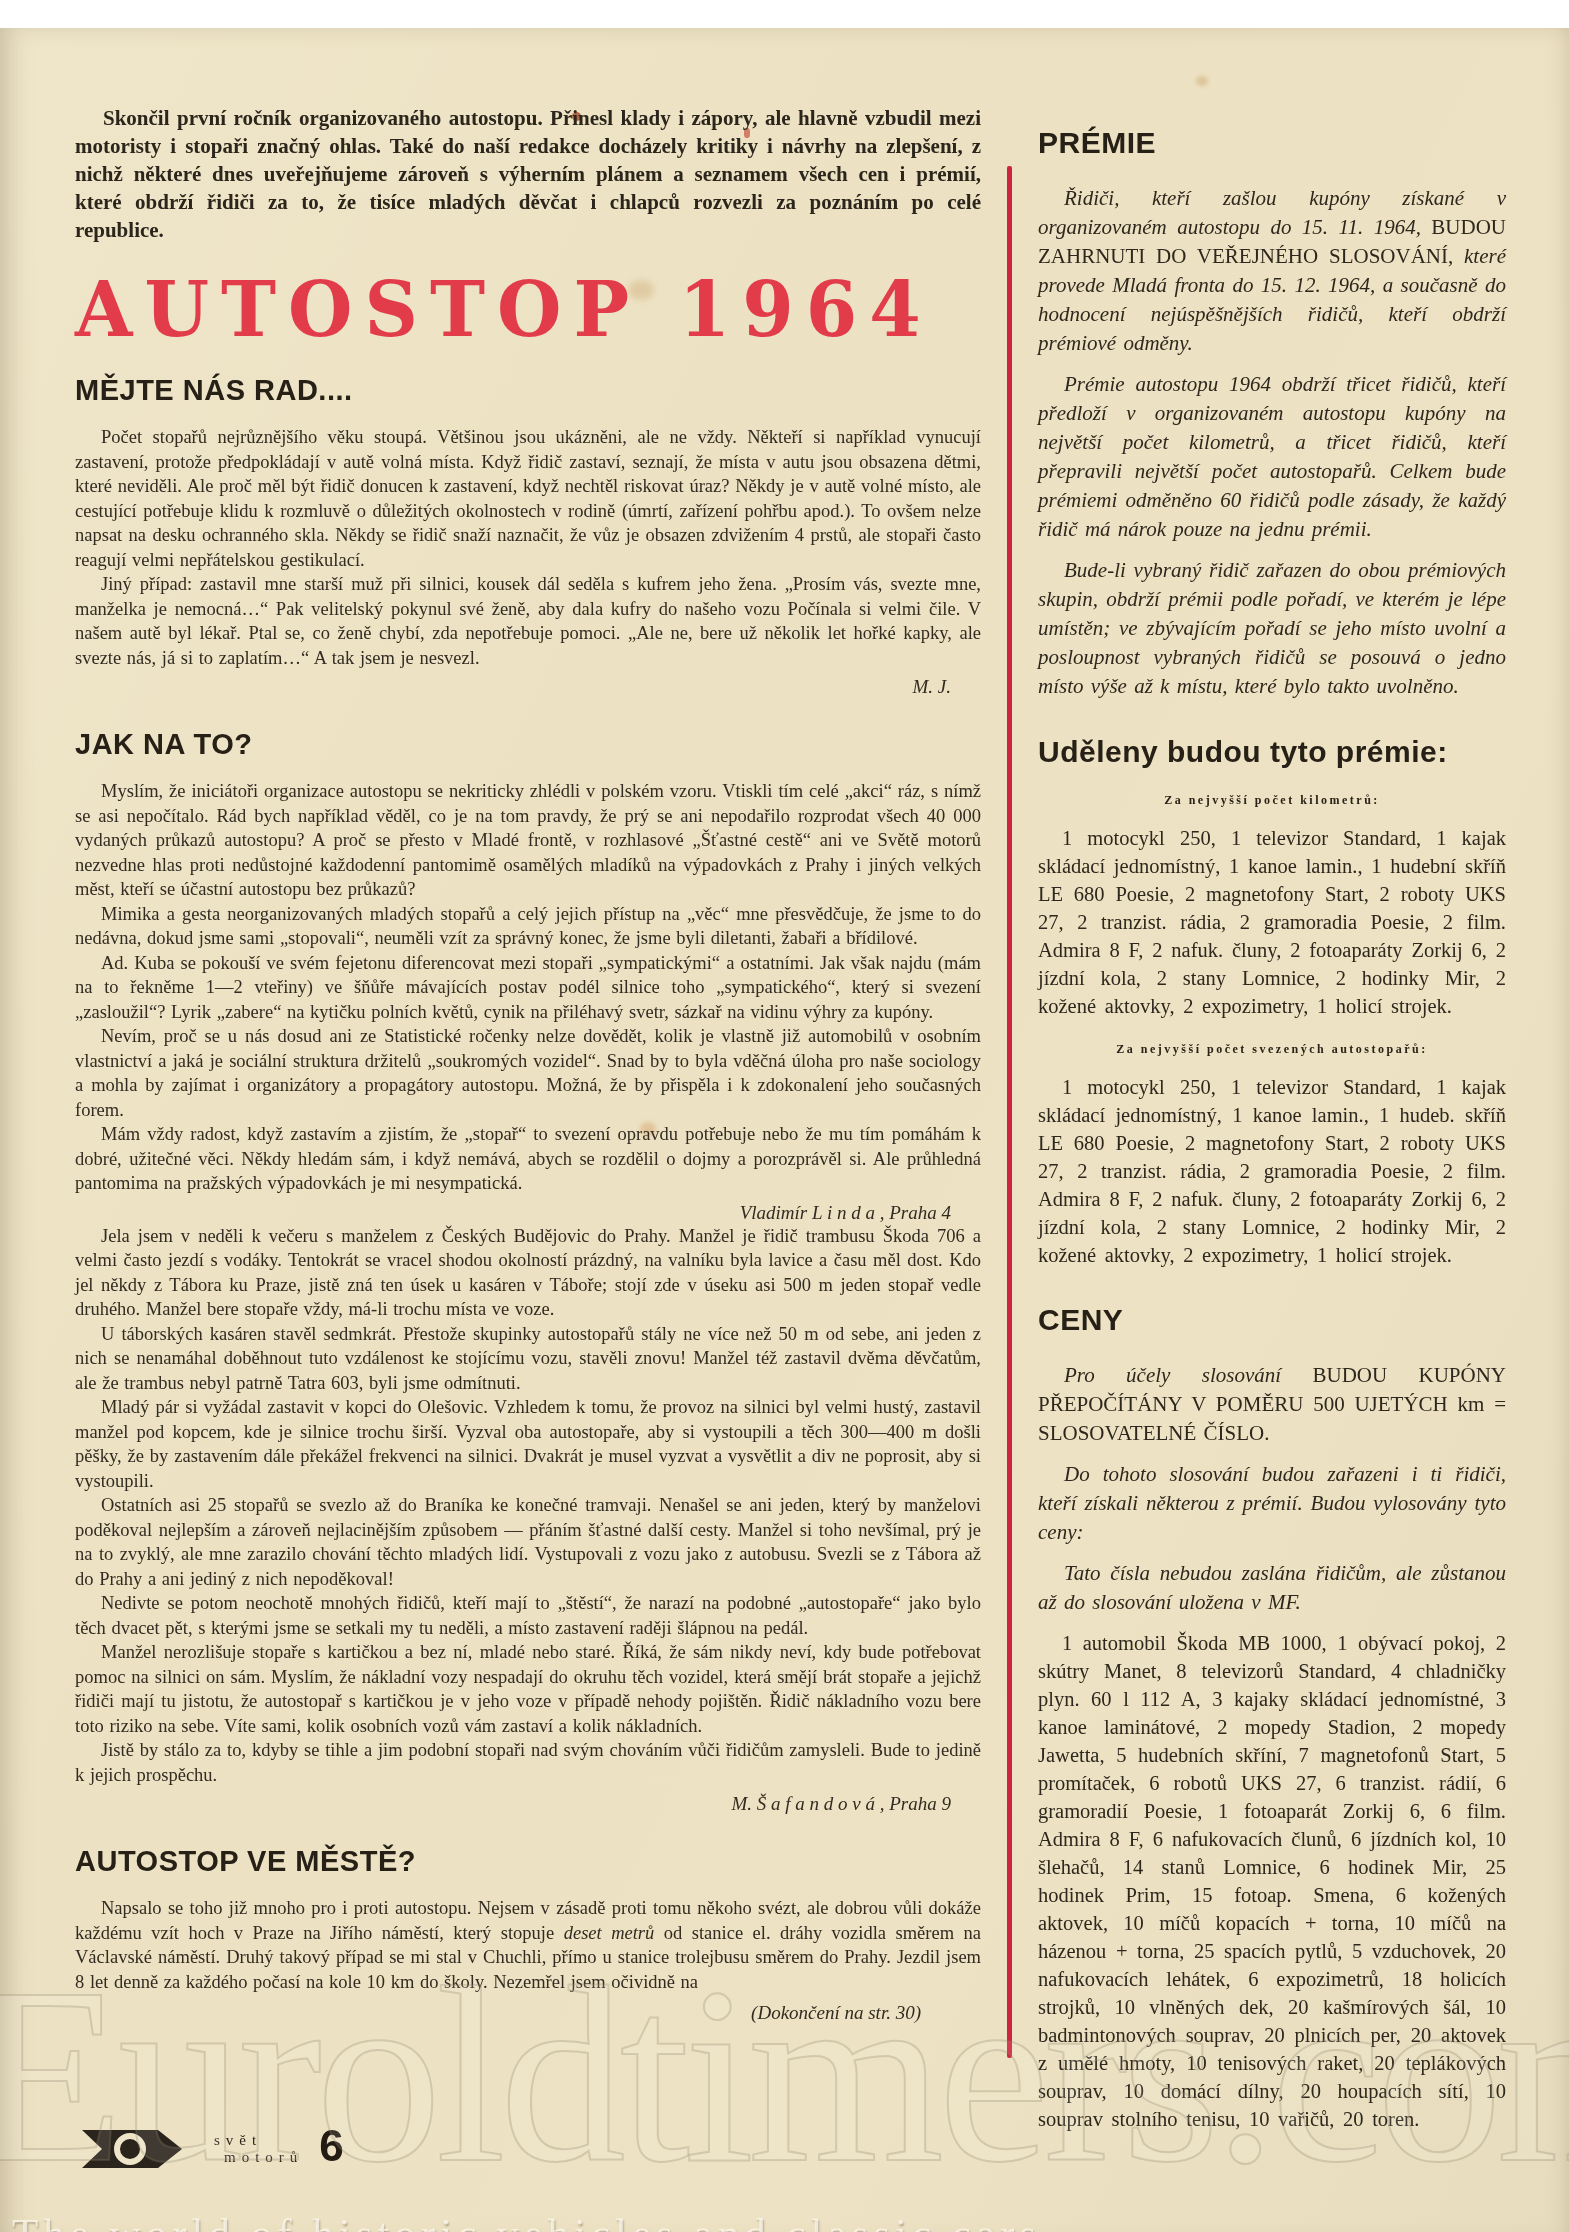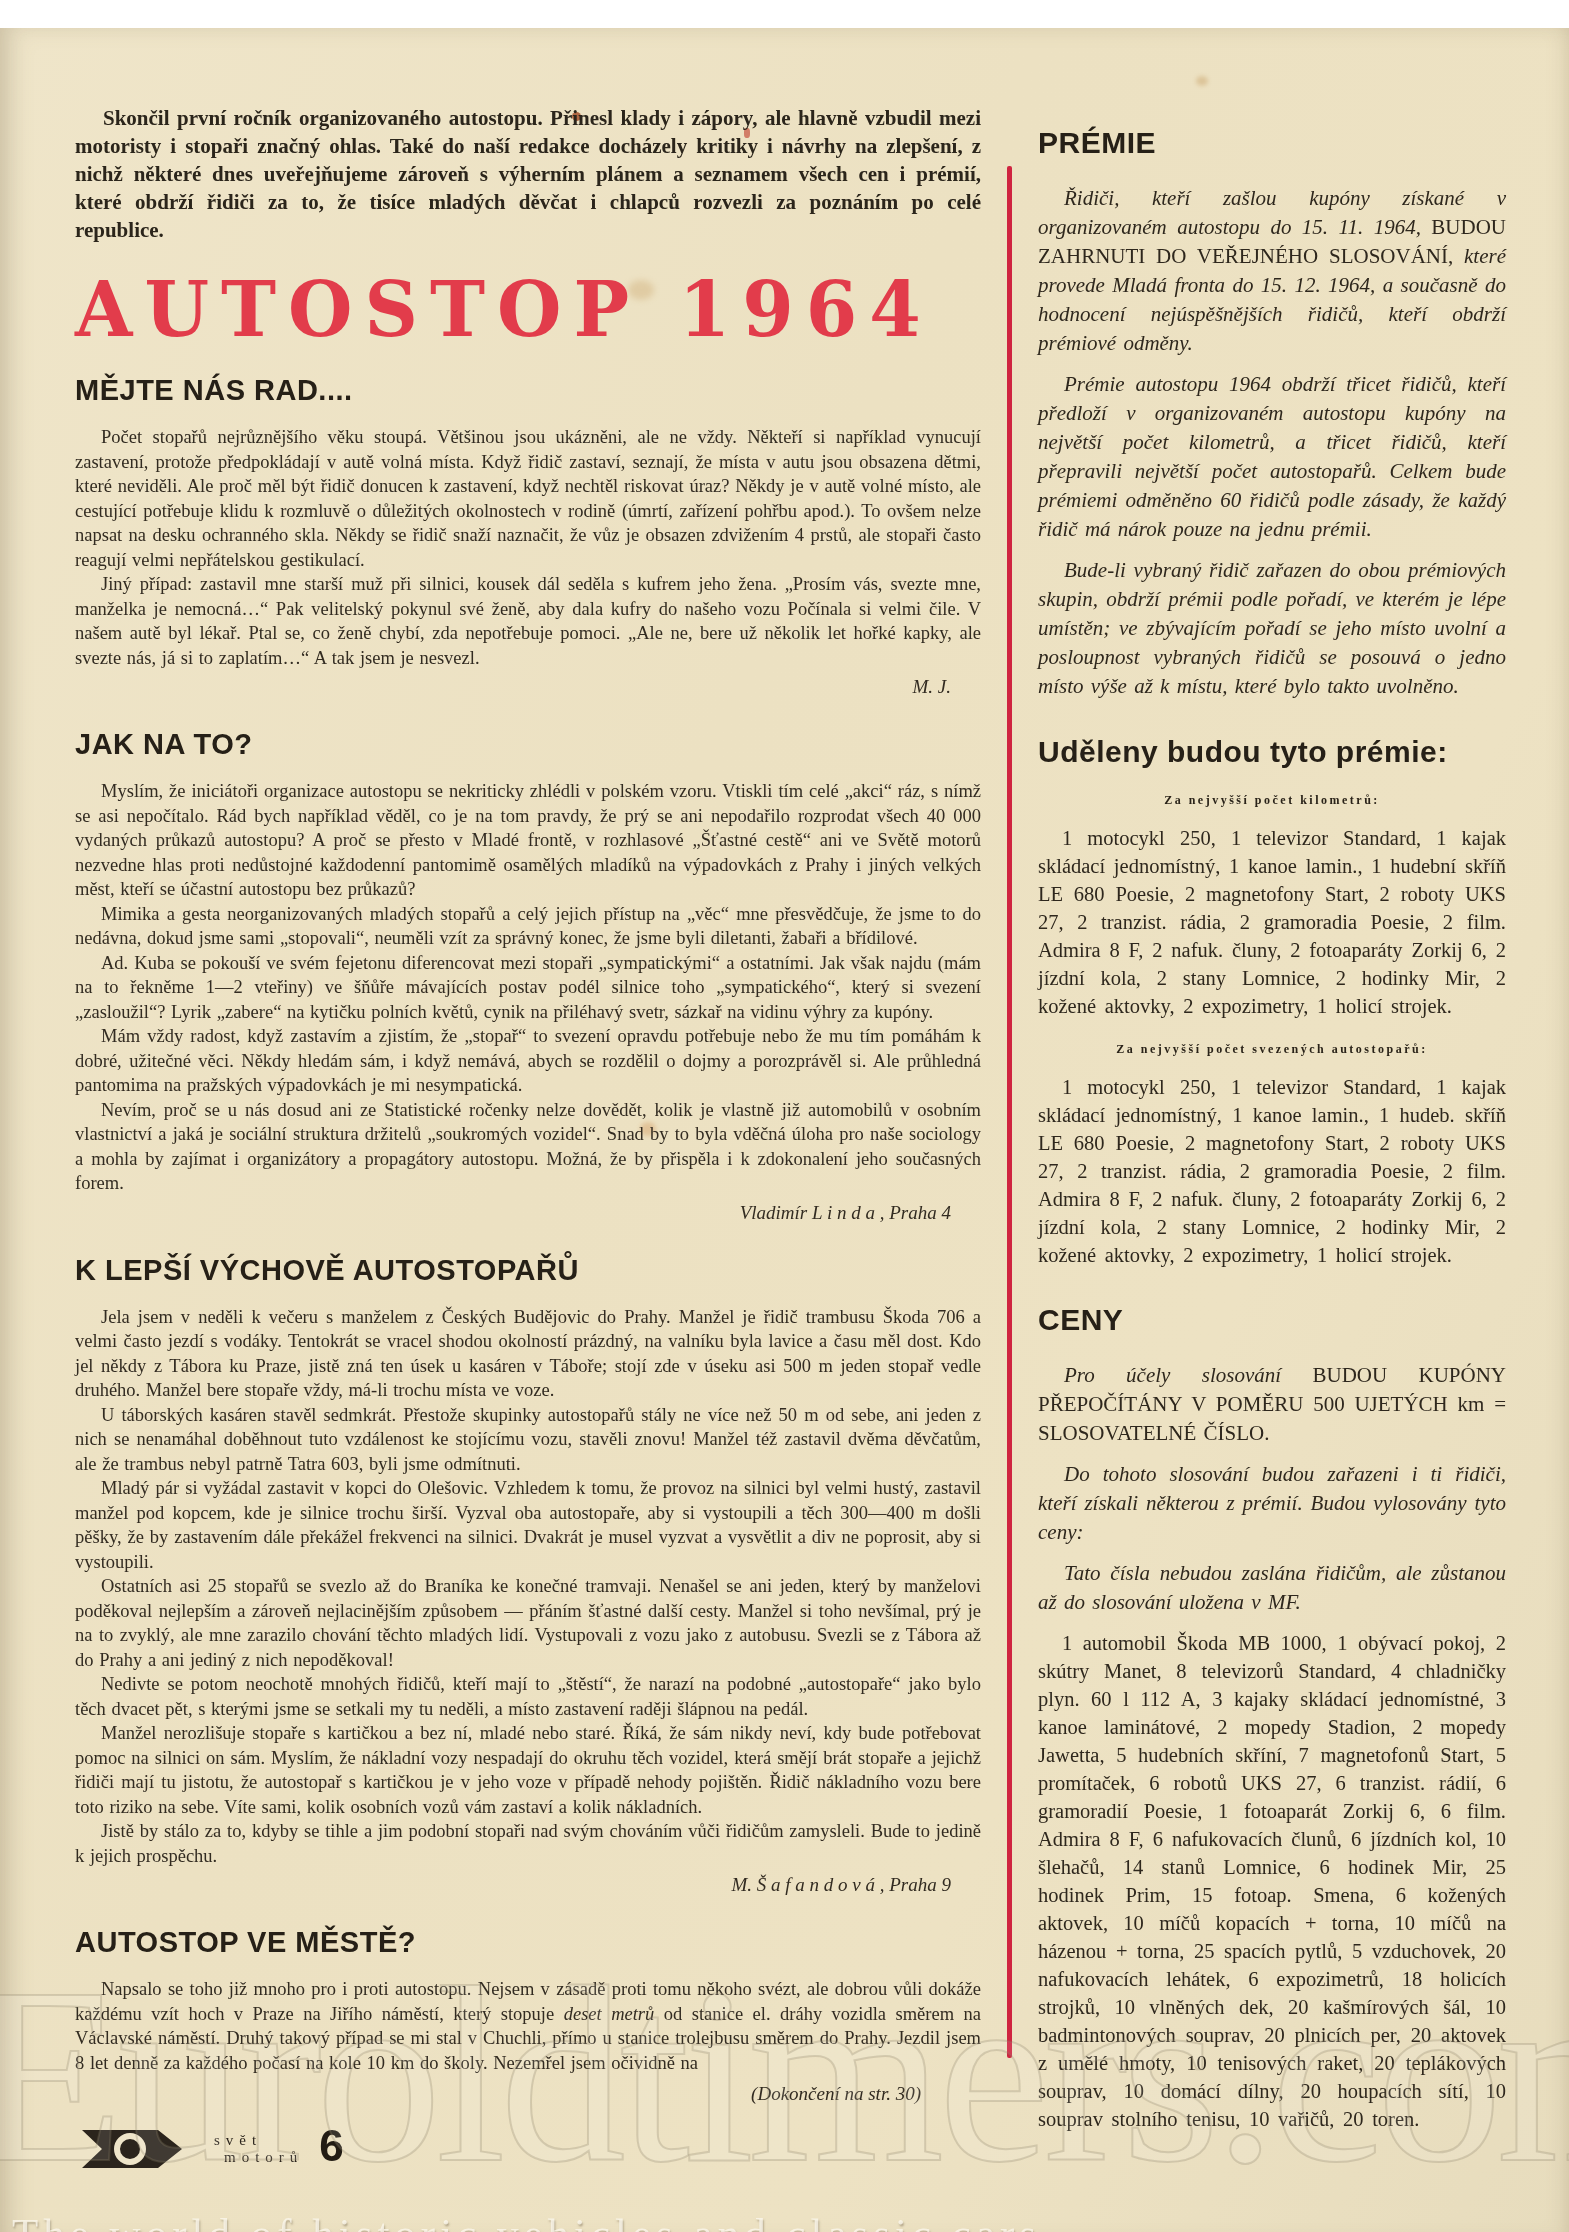--- a/index.html
+++ b/index.html
@@ -79,25 +79,24 @@
 
     <h2 class="lhead">MĚJTE NÁS RAD....</h2>
     <p class="lp">Počet stopařů nejrůznějšího věku stoupá. Většinou jsou ukázněni, ale ne vždy. Někteří si například vynucují zastavení, protože předpokládají v autě volná místa. Když řidič zastaví, seznají, že místa v autu jsou obsazena dětmi, které neviděli. Ale proč měl být řidič donucen k zastavení, když nechtěl riskovat úraz? Někdy je v autě volné místo, ale cestující potřebuje klidu k rozmluvě o důležitých okolnostech v rodině (úmrtí, zařízení pohřbu apod.). To ovšem nelze napsat na desku ochranného skla. Někdy se řidič snaží naznačit, že vůz je obsazen zdvižením 4 prstů, ale stopaři často reagují velmi nepřátelskou gestikulací.</p>
     <p class="lp">Jiný případ: zastavil mne starší muž při silnici, kousek dál seděla s kufrem jeho žena. „Prosím vás, svezte mne, manželka je nemocná…“ Pak velitelský pokynul své ženě, aby dala kufry do našeho vozu Počínala si velmi čile. V našem autě byl lékař. Ptal se, co ženě chybí, zda nepotřebuje pomoci. „Ale ne, bere už několik let hořké kapky, ale svezte nás, já si to zaplatím…“ A tak jsem je nesvezl.</p>
     <p class="sig">M. J.</p>
 
     <h2 class="lhead">JAK NA TO?</h2>
     <p class="lp">Myslím, že iniciátoři organizace autostopu se nekriticky zhlédli v polském vzoru. Vtiskli tím celé „akci“ ráz, s nímž se asi nepočítalo. Rád bych například věděl, co je na tom pravdy, že prý se ani nepodařilo rozprodat všech 40 000 vydaných průkazů autostopu? A proč se přesto v Mladé frontě, v rozhlasové „Šťastné cestě“ ani ve Světě motorů nezvedne hlas proti nedůstojné každodenní pantomimě osamělých mladíků na výpadovkách z Prahy i jiných velkých měst, kteří se účastní autostopu bez průkazů?</p>
     <p class="lp">Mimika a gesta neorganizovaných mladých stopařů a celý jejich přístup na „věc“ mne přesvědčuje, že jsme to do nedávna, dokud jsme sami „stopovali“, neuměli vzít za správný konec, že jsme byli diletanti, žabaři a břídilové.</p>
     <p class="lp">Ad. Kuba se pokouší ve svém fejetonu diferencovat mezi stopaři „sympatickými“ a ostatními. Jak však najdu (mám na to řekněme 1—2 vteřiny) ve šňůře mávajících postav podél silnice toho „sympatického“, který si svezení „zasloužil“? Lyrik „zabere“ na kytičku polních květů, cynik na přiléhavý svetr, sázkař na vidinu výhry za kupóny.</p>
+    <p class="lp">Nevím, proč se u nás dosud ani ze Statistické ročenky nelze dovědět, kolik je vlastně již automobilů v osobním vlastnictví a jaká je sociální struktura držitelů „soukromých vozidel“. Snad by to byla vděčná úloha pro naše sociology a mohla by zajímat i organizátory a propagátory autostopu. Možná, že by přispěla i k zdokonalení jeho současných forem.</p>
     <p class="lp">Mám vždy radost, když zastavím a zjistím, že „stopař“ to svezení opravdu potřebuje nebo že mu tím pomáhám k dobré, užitečné věci. Někdy hledám sám, i když nemává, abych se rozdělil o dojmy a porozprávěl si. Ale průhledná pantomima na pražských výpadovkách je mi nesympatická.</p>
-    <p class="lp">Nevím, proč se u nás dosud ani ze Statistické ročenky nelze dovědět, kolik je vlastně již automobilů v osobním vlastnictví a jaká je sociální struktura držitelů „soukromých vozidel“. Snad by to byla vděčná úloha pro naše sociology a mohla by zajímat i organizátory a propagátory autostopu. Možná, že by přispěla i k zdokonalení jeho současných forem.</p>
     <p class="sig">Vladimír L i n d a ,  Praha 4</p>
 
-    <h2 class="lhead">K LEPŠÍ VÝCHOVĚ AUTOSTOPAŘŮ</h2>
     <p class="lp">Jela jsem v neděli k večeru s manželem z Českých Budějovic do Prahy. Manžel je řidič trambusu Škoda 706 a velmi často jezdí s vodáky. Tentokrát se vracel shodou okolností prázdný, na valníku byla lavice a času měl dost. Kdo jel někdy z Tábora ku Praze, jistě zná ten úsek u kasáren v Táboře; stojí zde v úseku asi 500 m jeden stopař vedle druhého. Manžel bere stopaře vždy, má-li trochu místa ve voze.</p>
     <p class="lp">U táborských kasáren stavěl sedmkrát. Přestože skupinky autostopařů stály ne více než 50 m od sebe, ani jeden z nich se nenamáhal doběhnout tuto vzdálenost ke stojícímu vozu, stavěli znovu! Manžel též zastavil dvěma děvčatům, ale že trambus nebyl patrně Tatra 603, byli jsme odmítnuti.</p>
     <p class="lp">Mladý pár si vyžádal zastavit v kopci do Olešovic. Vzhledem k tomu, že provoz na silnici byl velmi hustý, zastavil manžel pod kopcem, kde je silnice trochu širší. Vyzval oba autostopaře, aby si vystoupili a těch 300—400 m došli pěšky, že by zastavením dále překážel frekvenci na silnici. Dvakrát je musel vyzvat a vysvětlit a div ne poprosit, aby si vystoupili.</p>
     <p class="lp">Ostatních asi 25 stopařů se svezlo až do Braníka ke konečné tramvaji. Nenašel se ani jeden, který by manželovi poděkoval nejlepším a zároveň nejlacinějším způsobem — přáním šťastné další cesty. Manžel si toho nevšímal, prý je na to zvyklý, ale mne zarazilo chování těchto mladých lidí. Vystupovali z vozu jako z autobusu. Svezli se z Tábora až do Prahy a ani jediný z nich nepoděkoval!</p>
     <p class="lp">Nedivte se potom neochotě mnohých řidičů, kteří mají to „štěstí“, že narazí na podobné „autostopaře“ jako bylo těch dvacet pět, s kterými jsme se setkali my tu neděli, a místo zastavení raději šlápnou na pedál.</p>
     <p class="lp">Manžel nerozlišuje stopaře s kartičkou a bez ní, mladé nebo staré. Říká, že sám nikdy neví, kdy bude potřebovat pomoc na silnici on sám. Myslím, že nákladní vozy nespadají do okruhu těch vozidel, která smějí brát stopaře a jejichž řidiči mají tu jistotu, že autostopař s kartičkou je v jeho voze v případě nehody pojištěn. Řidič nákladního vozu bere toto riziko na sebe. Víte sami, kolik osobních vozů vám zastaví a kolik nákladních.</p>
     <p class="lp">Jistě by stálo za to, kdyby se tihle a jim podobní stopaři nad svým chováním vůči řidičům zamysleli. Bude to jedině k jejich prospěchu.</p>
     <p class="sig">M. Š a f a n d o v á ,  Praha 9</p>
 
     <h2 class="lhead">AUTOSTOP VE MĚSTĚ?</h2>

